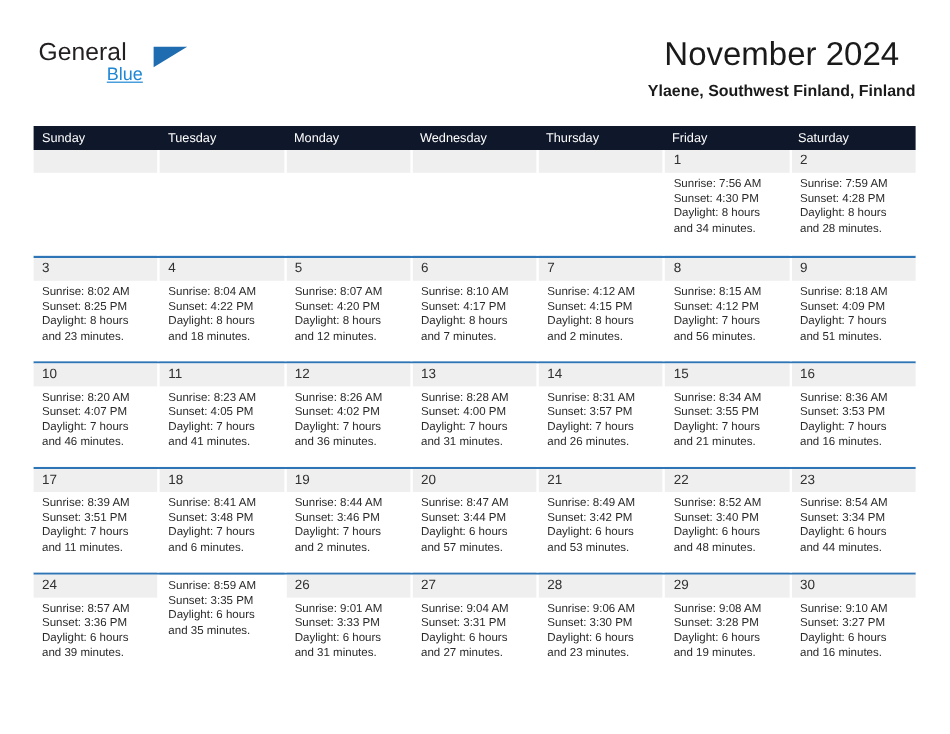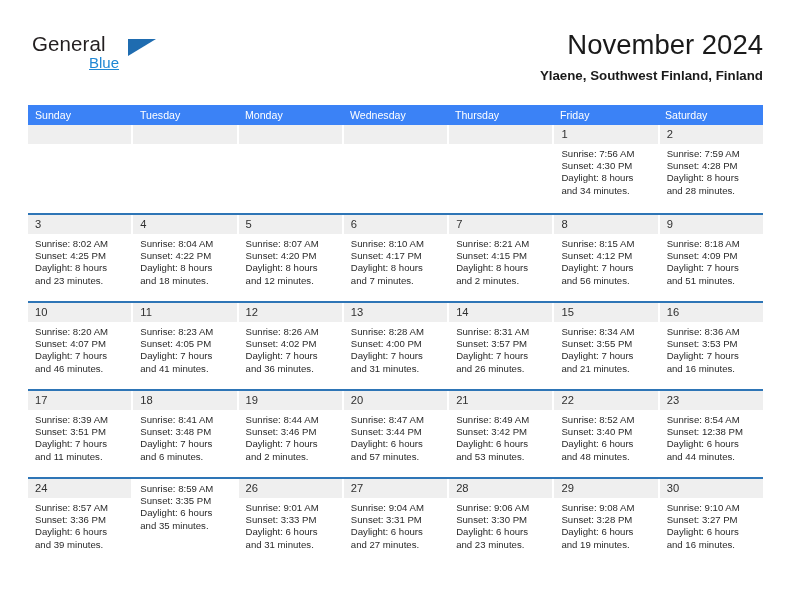--- a/index.html
+++ b/index.html
@@ -60,21 +60,21 @@
     top: 22px;
     font-size: 15px;
     color: #1f87d4;
     font-family: "Liberation Sans", sans-serif;
     text-decoration: underline;
   }
   .title-block {
     position: absolute;
     right: 0;
     top: 0;
-    text-align: right;
+    text-align: center;
   }
   .month-title {
     font-size: 27.5px;
     color: #1a1a1a;
     line-height: 34px;
     white-space: nowrap;
     font-weight: normal;
     margin: 0;
   }
   .location-title {
@@ -88,21 +88,21 @@
 
   
   .calendar {
     position: absolute;
     left: 28px;
     top: 105px;
     width: 735px;
   }
   .weekday-header {
     display: flex;
-    background: #3b82f6;
+    background: #0f172a;
     height: 20px;
   }
   .weekday-cell {
     flex: 1 1 0;
     color: #ffffff;
     font-size: 10.6px;
     line-height: 20px;
     padding-left: 7px;
     box-sizing: border-box;
     white-space: nowrap;
@@ -217,21 +217,21 @@
               <div>Daylight: 8 hours</div>
               <div>and 28 minutes.</div>
             </div>
           </div>
         </div>
         <div class="week-row">
           <div class="day-cell">
             <div class="day-number-band">3</div>
             <div class="day-info">
               <div>Sunrise: 8:02 AM</div>
-              <div>Sunset: 4:25 PM</div>
+              <div>Sunset: 8:25 PM</div>
               <div>Daylight: 8 hours</div>
               <div>and 23 minutes.</div>
             </div>
           </div>
           <div class="day-cell">
             <div class="day-number-band">4</div>
             <div class="day-info">
               <div>Sunrise: 8:04 AM</div>
               <div>Sunset: 4:22 PM</div>
               <div>Daylight: 8 hours</div>
@@ -252,21 +252,21 @@
             <div class="day-info">
               <div>Sunrise: 8:10 AM</div>
               <div>Sunset: 4:17 PM</div>
               <div>Daylight: 8 hours</div>
               <div>and 7 minutes.</div>
             </div>
           </div>
           <div class="day-cell">
             <div class="day-number-band">7</div>
             <div class="day-info">
-              <div>Sunrise: 8:21 AM</div>
+              <div>Sunrise: 4:12 AM</div>
               <div>Sunset: 4:15 PM</div>
               <div>Daylight: 8 hours</div>
               <div>and 2 minutes.</div>
             </div>
           </div>
           <div class="day-cell">
             <div class="day-number-band">8</div>
             <div class="day-info">
               <div>Sunrise: 8:15 AM</div>
               <div>Sunset: 4:12 PM</div>
@@ -401,21 +401,21 @@
               <div>Sunrise: 8:52 AM</div>
               <div>Sunset: 3:40 PM</div>
               <div>Daylight: 6 hours</div>
               <div>and 48 minutes.</div>
             </div>
           </div>
           <div class="day-cell">
             <div class="day-number-band">23</div>
             <div class="day-info">
               <div>Sunrise: 8:54 AM</div>
-              <div>Sunset: 12:38 PM</div>
+              <div>Sunset: 3:34 PM</div>
               <div>Daylight: 6 hours</div>
               <div>and 44 minutes.</div>
             </div>
           </div>
         </div>
         <div class="week-row">
           <div class="day-cell">
             <div class="day-number-band">24</div>
             <div class="day-info">
               <div>Sunrise: 8:57 AM</div>

